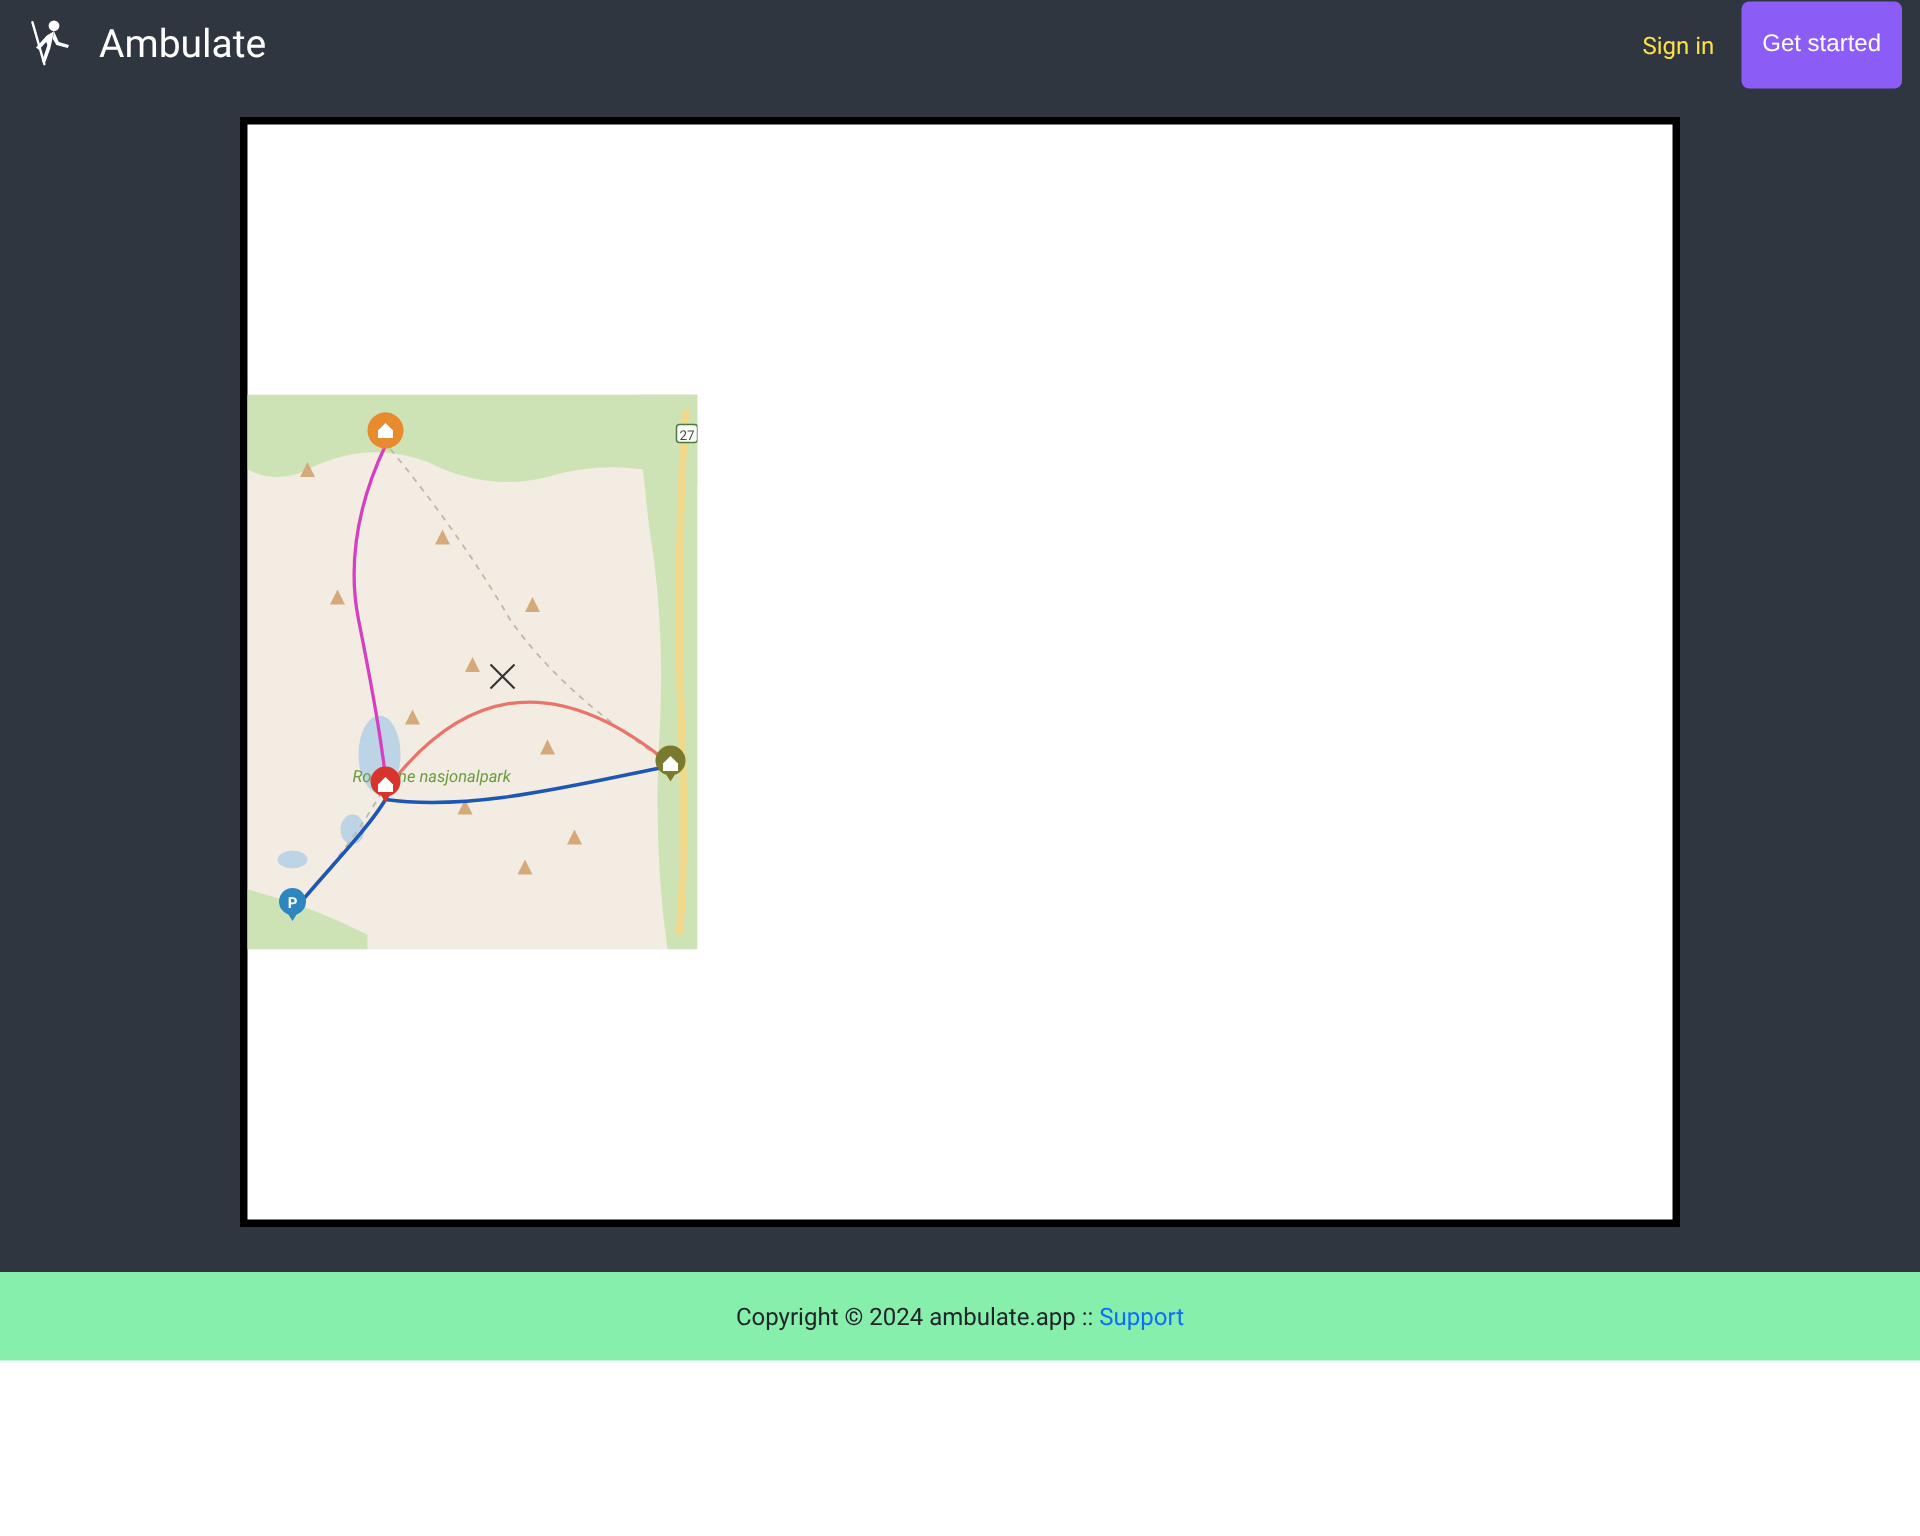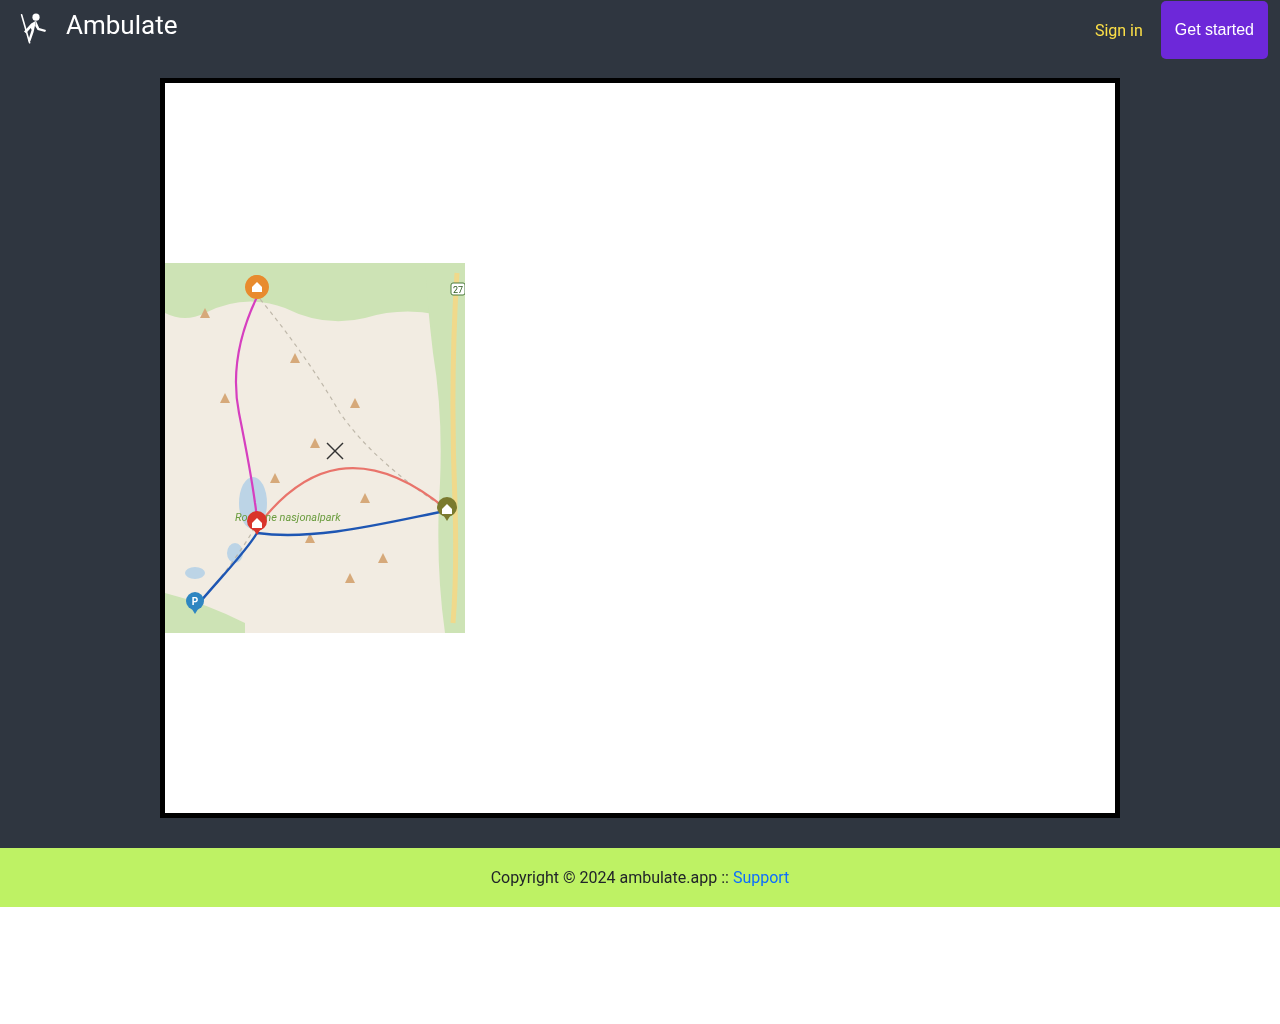--- a/index.html
+++ b/index.html
@@ -14,36 +14,37 @@
   .navbar {
     height: 60px;
     background: #2f3640;
     color: #fff;
     display: flex;
     align-items: center;
     padding: 0 12px;
   }
   .brand {
     display: flex;
+    align-items: center;
     gap: 14px;
   }
   .brand-logo { width: 40px; height: 40px; display: block; }
   .brand-name { font-size: 26px; font-weight: 400; color: #fff; }
 
   .nav-spacer { flex: 1; }
 
   .nav-link {
     color: #fde047;
     font-size: 16px;
     padding: 8px 12px;
     text-decoration: none;
     cursor: pointer;
   }
   .nav-button {
-    background: #6d28d9;
+    background: #8b5cf6;
     color: #fff;
     font-size: 16px;
     border: none;
     border-radius: 5px;
     padding: 20px 14px;
     margin-left: 6px;
     cursor: pointer;
   }
 
   
@@ -81,21 +82,21 @@
   .slide-right {
     flex: 1;
     display: flex;
     justify-content: flex-start;
     align-items: center;
   }
   .map-svg { width: 300px; height: 370px; display: block; }
 
   
   .footer {
-    background: #bef264;
+    background: #86efac;
     text-align: center;
     padding: 20px 0;
     font-size: 16px;
     color: #212529;
   }
   .footer a { color: #0d6efd; text-decoration: none; cursor: pointer; }
 </style>
 </head>
 <body>
 

